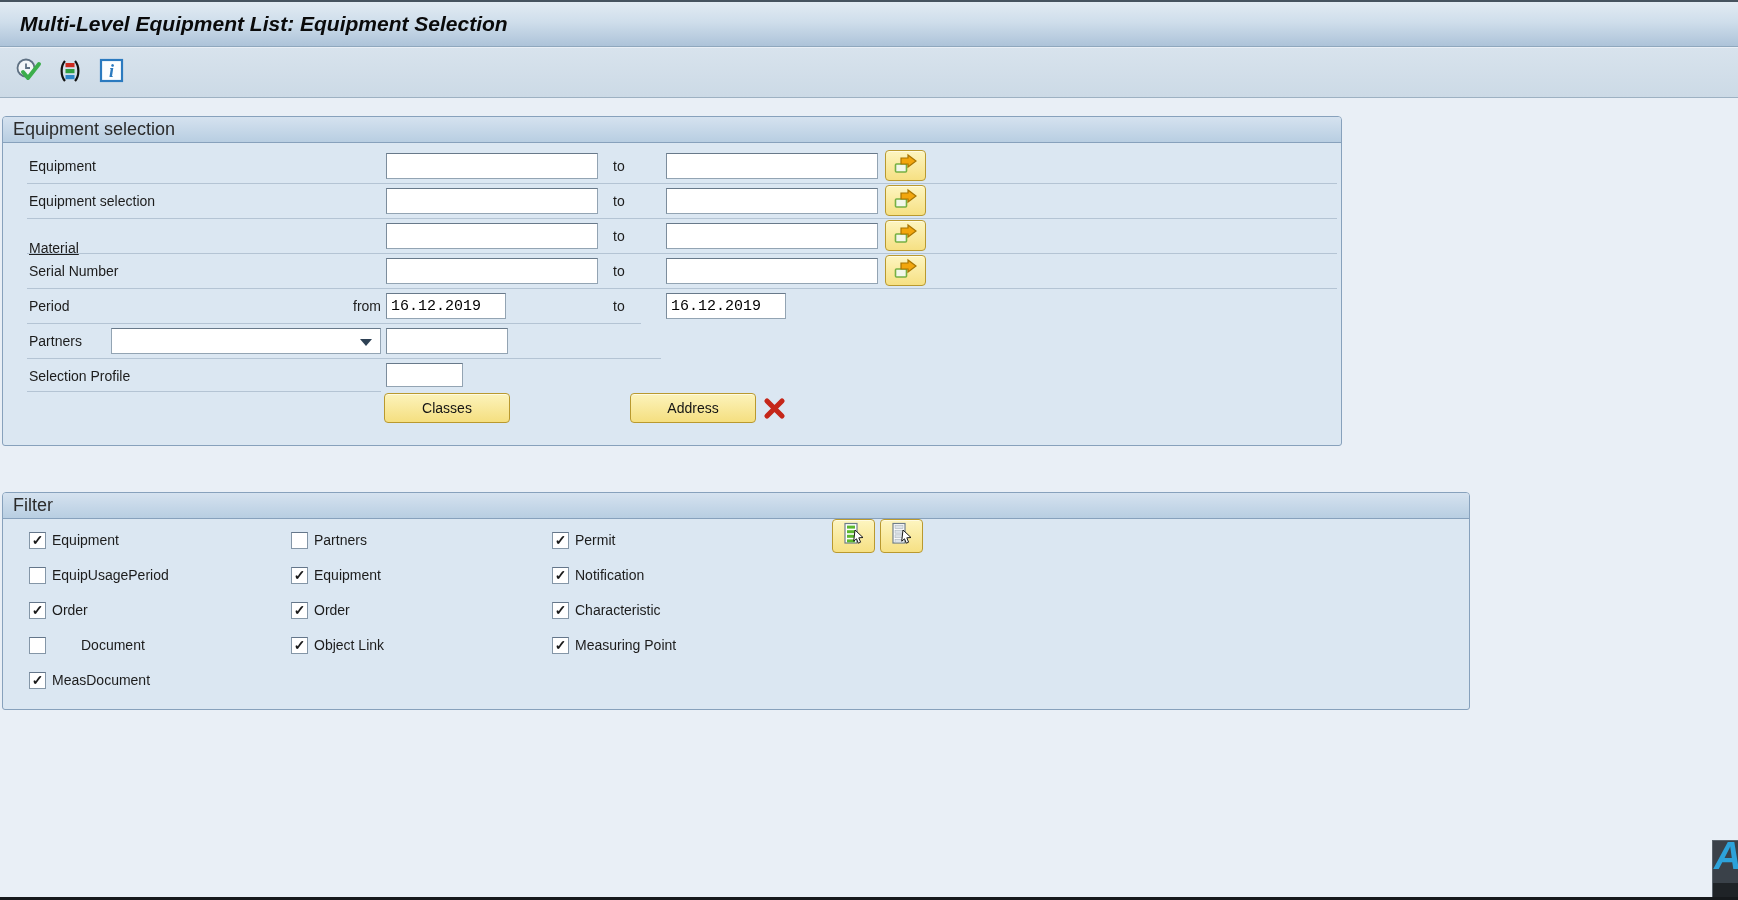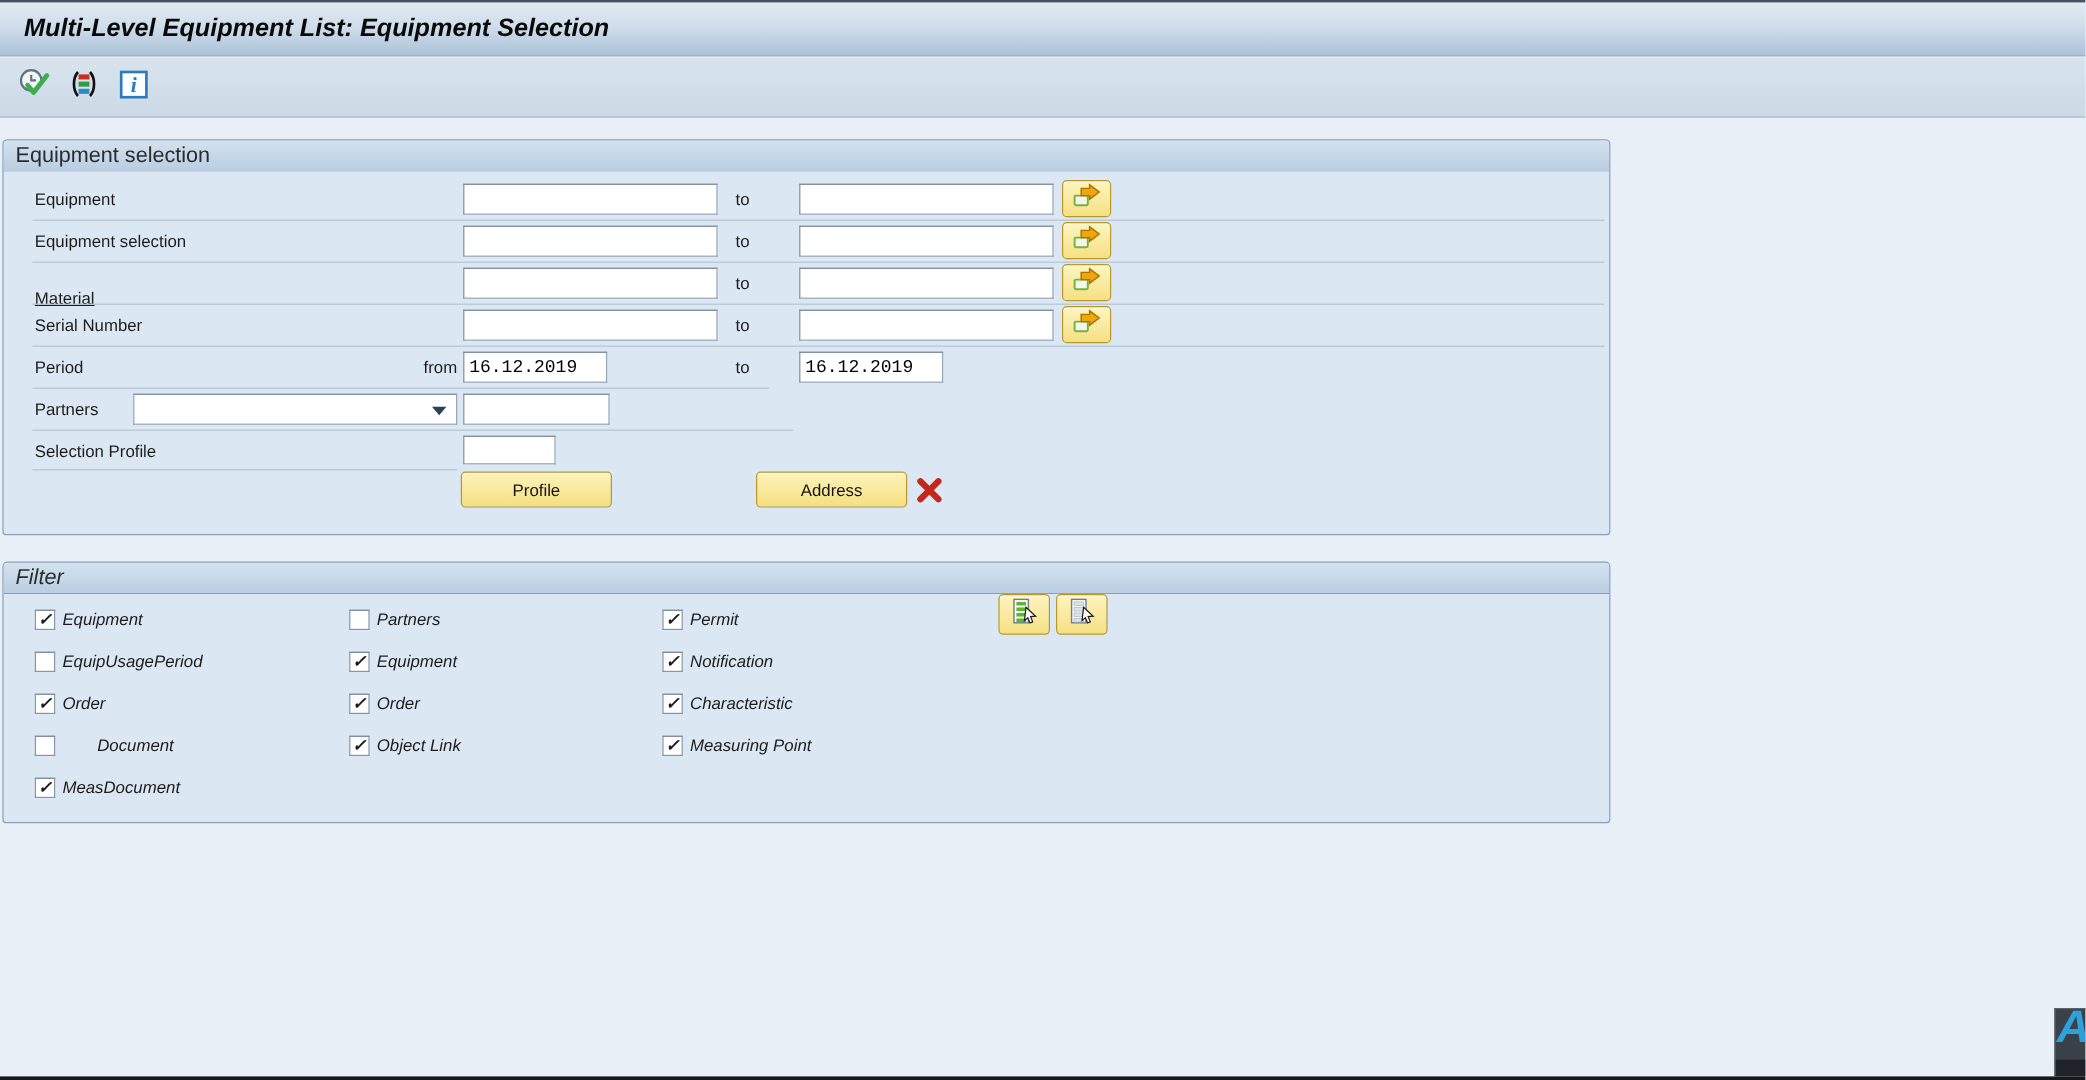--- a/index.html
+++ b/index.html
@@ -31,21 +31,21 @@
     position:absolute; background:#dbe7f2;
     border:1px solid #87a1bc; border-radius:4px 4px 3px 3px;
   }
   .groupbox .ghead {
     position:absolute; left:0; top:0; right:0; height:26px;
     background:linear-gradient(to bottom,#d5e2ef,#b8cee2);
     border-bottom:1px solid #87a1bc; border-radius:3px 3px 0 0;
     font-size:18px; color:#2b2b2b; line-height:25px; padding-left:10px;
   }
   #grp-equipment { left:2px; top:116px; width:1340px; height:330px; }
-  #grp-filter    { left:2px; top:468px; width:1340px; height:218px;font-style:italic; }
+  #grp-filter    { left:2px; top:492px; width:1468px; height:218px; }
 
   .flabel { position:absolute; left:26px; font-size:14px; color:#1c1c1c; line-height:26px; white-space:nowrap; }
   .sep { position:absolute; height:1px; background:#b4c4d4; left:24px; }
 
   .sap-input {
     position:absolute; height:26px; background:#fff;
     border:1px solid #93a4b3; border-top-color:#68798a; border-left-color:#7c8d9c;
     font-family:"Liberation Mono", monospace; font-size:15px; color:#000;
     padding:0 4px; outline:none;
   }
@@ -224,21 +224,21 @@
     <span style="font-size:14px; line-height:24px; padding-left:5px;"></span>
     <span class="arrow"></span>
   </div>
   <input class="sap-input" style="left: 383px; top: 211px; width: 122px;" value="">
   <div class="sep" style="top:241px; width:634px;"></div>
 
   <div class="flabel" style="top:246px;">Selection Profile</div>
   <input class="sap-input" style="left: 383px; top: 246px; width: 77px; height: 24px;" value="">
   <div class="sep" style="top:274px; width:354px;"></div>
 
-  <button class="ybtn" style="left:381px; top:276px; width:126px;">Profile</button>
+  <button class="ybtn" style="left:381px; top:276px; width:126px;">Classes</button>
   <button class="ybtn" style="left:627px; top:276px; width:126px;">Address</button>
   <span style="position:absolute; left:759px; top:279px;">
     <svg width="25" height="25" viewBox="0 0 25 25">
       <path d="M5 5 L20 20 M20 5 L5 20" stroke="#c5271a" stroke-width="5.2" stroke-linecap="round"></path>
     </svg>
   </span>
 </div>
 
 <div class="groupbox" id="grp-filter">
   <div class="ghead">Filter</div>

